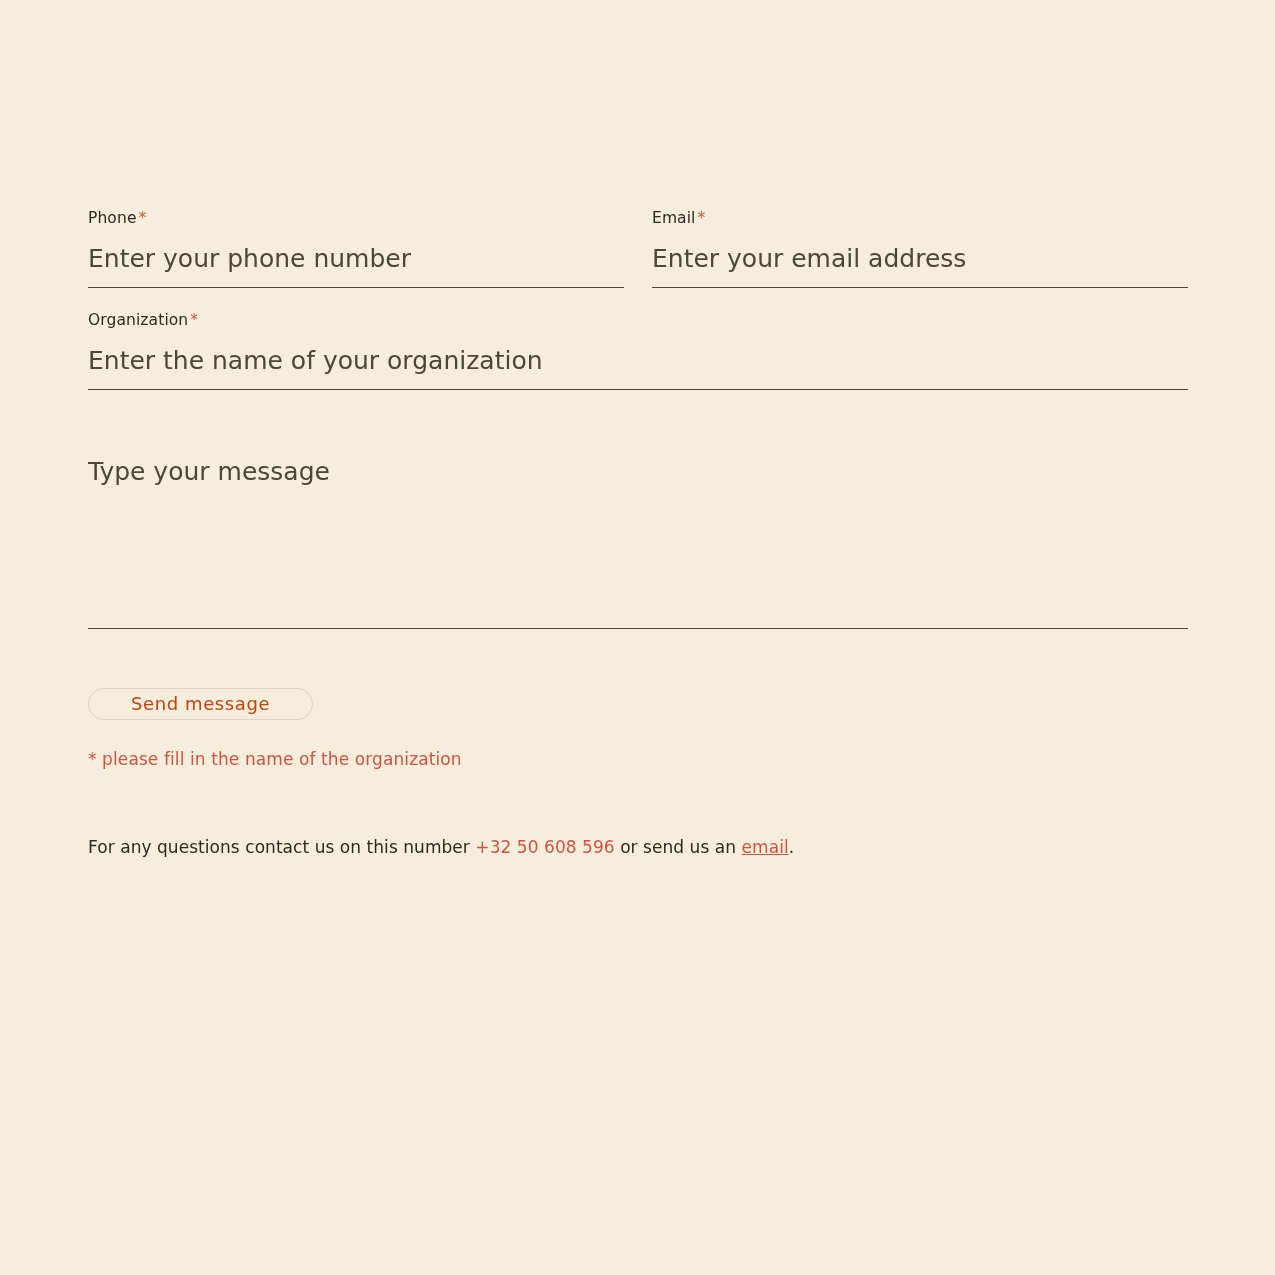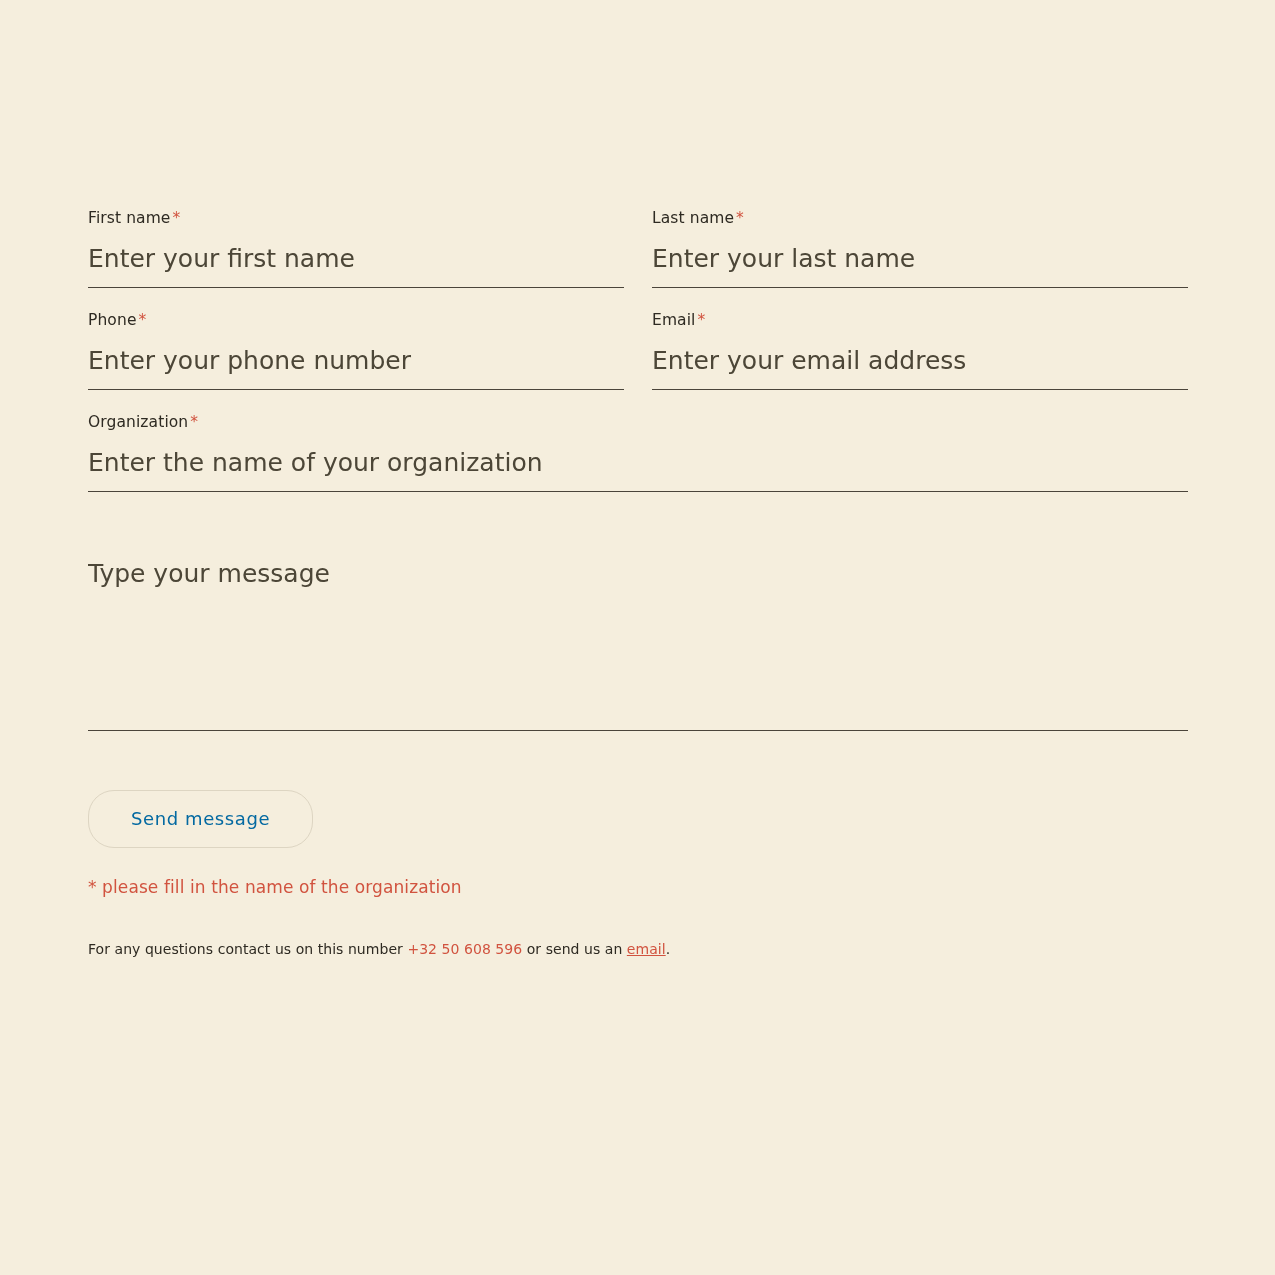--- a/index.html
+++ b/index.html
@@ -79,69 +79,55 @@
     margin-top: 39px;
   }
   .send-wrap {
     margin-top: 37px;
   }
   .send-btn {
     display: inline-block;
     border: 1px solid #ddd5c2;
     border-radius: 26px;
     background: transparent;
-    color: #0369a1;
+    color: #c2410c;
     font-family: "DejaVu Sans", sans-serif;
     font-size: 18px;
     letter-spacing: 0.6px;
-    padding: 19px 42px;
+    padding: 6px 42px;
     line-height: 1;
     cursor: default;
   }
   .error-msg {
     margin-top: 29px;
     font-size: 17px;
     color: #d1533f;
     letter-spacing: 0.1px;
   }
   .contact-line {
-    margin-top: 44px;
-    font-size: 14px;
+    margin-top: 68px;
+    font-size: 17px;
     color: #2e2a22;
     letter-spacing: 0.05px;
   }
   .phone-link {
     color: #d1533f;
     text-decoration: none;
   }
   .email-link {
     color: #d1533f;
     text-decoration: underline;
   }
 </style>
 </head>
 <body>
 
 <div class="page">
   <div class="form">
 
-    <div class="row">
-      <div class="field">
-        <div class="label">
-          <span>First name</span><span class="req">*</span>
-        </div>
-        <input class="input-line" type="text" placeholder="Enter your first name" style="">
-      </div>
-      <div class="field">
-        <div class="label">
-          <span>Last name</span><span class="req">*</span>
-        </div>
-        <input class="input-line" type="text" placeholder="Enter your last name" style="">
-      </div>
-    </div>
 
     <div class="row">
       <div class="field">
         <div class="label">
           <span>Phone</span><span class="req">*</span>
         </div>
         <input class="input-line" type="text" placeholder="Enter your phone number" style="">
       </div>
       <div class="field">
         <div class="label">

